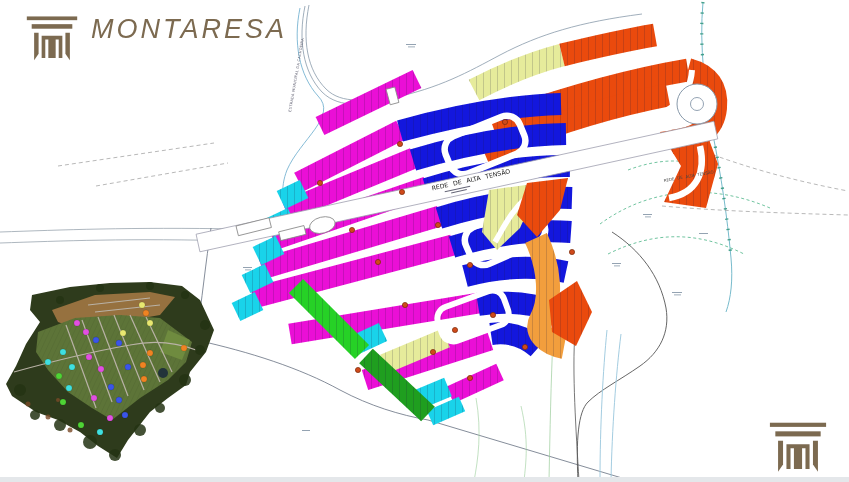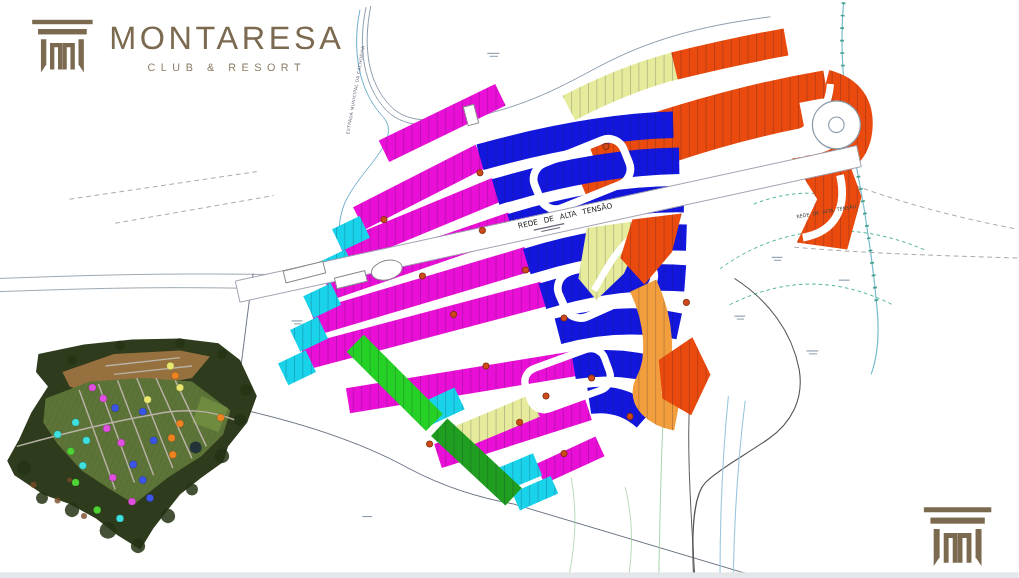--- a/index.html
+++ b/index.html
@@ -1,18 +1,18 @@
 <!DOCTYPE html>
 <html style="--magenta: #ea0fd6; --blue: #1317dd; --cyan: #19d3ea; --pale-yellow: #e6eb9b; --orange: #ea4a0d; --light-orange: #f29e3d; --green: #26d126; --dark-green: #1f9e1f; --marker: #cf4a1a; --brand: #7c6a50; --brand2: #8d7d66;"><head>
 <meta charset="utf-8">
 <style>
   html,body{margin:0;padding:0;background:#e9e9e9;font-family:"Liberation Sans",sans-serif;}
   .stage{position:relative;width:849px;height:482px;background:#ffffff;overflow:hidden;}
   .plan-svg{position:absolute;left:0;top:0;width:849px;height:482px;}
-  .brand{position:absolute;left:26px;top:16px;display:flex;align-items:center;gap:13px;}
+  .brand{position:absolute;left:26px;top:16px;display:flex;align-items:flex-start;gap:13px;font-style:italic;}
   .brand-icon{width:52px;height:48px;color:var(--brand);}
   .brand-name{font-size:27px;letter-spacing:3px;color:var(--brand);font-weight:400;line-height:1;}
   .brand-tagline{font-size:9px;letter-spacing:4.6px;color:var(--brand2);margin-top:5px;text-align:center;}
   .brand-mark-br{position:absolute;right:22px;bottom:6px;width:58px;height:54px;color:var(--brand);}
   svg text{font-family:"DejaVu Sans",sans-serif;}
 </style>
 </head>
 <body>
 
 <div class="stage">
@@ -312,21 +312,20 @@
 
   <rect x="0" y="477" width="849" height="5" fill="#e4e7ea"></rect>
 </svg>
 
 <div class="brand">
   <svg class="brand-icon" viewBox="0 0 64 58">
         <use href="#brandmark"></use>
       </svg>
   <div class="brand-text">
     <div class="brand-name">MONTARESA</div>
-    <div class="brand-tagline">CLUB &amp; RESORT</div>
   </div>
 </div>
 
 <svg class="brand-mark-br" viewBox="0 0 64 58">
       <use href="#brandmark"></use>
     </svg>
 
 </div>
 
 </body></html>

